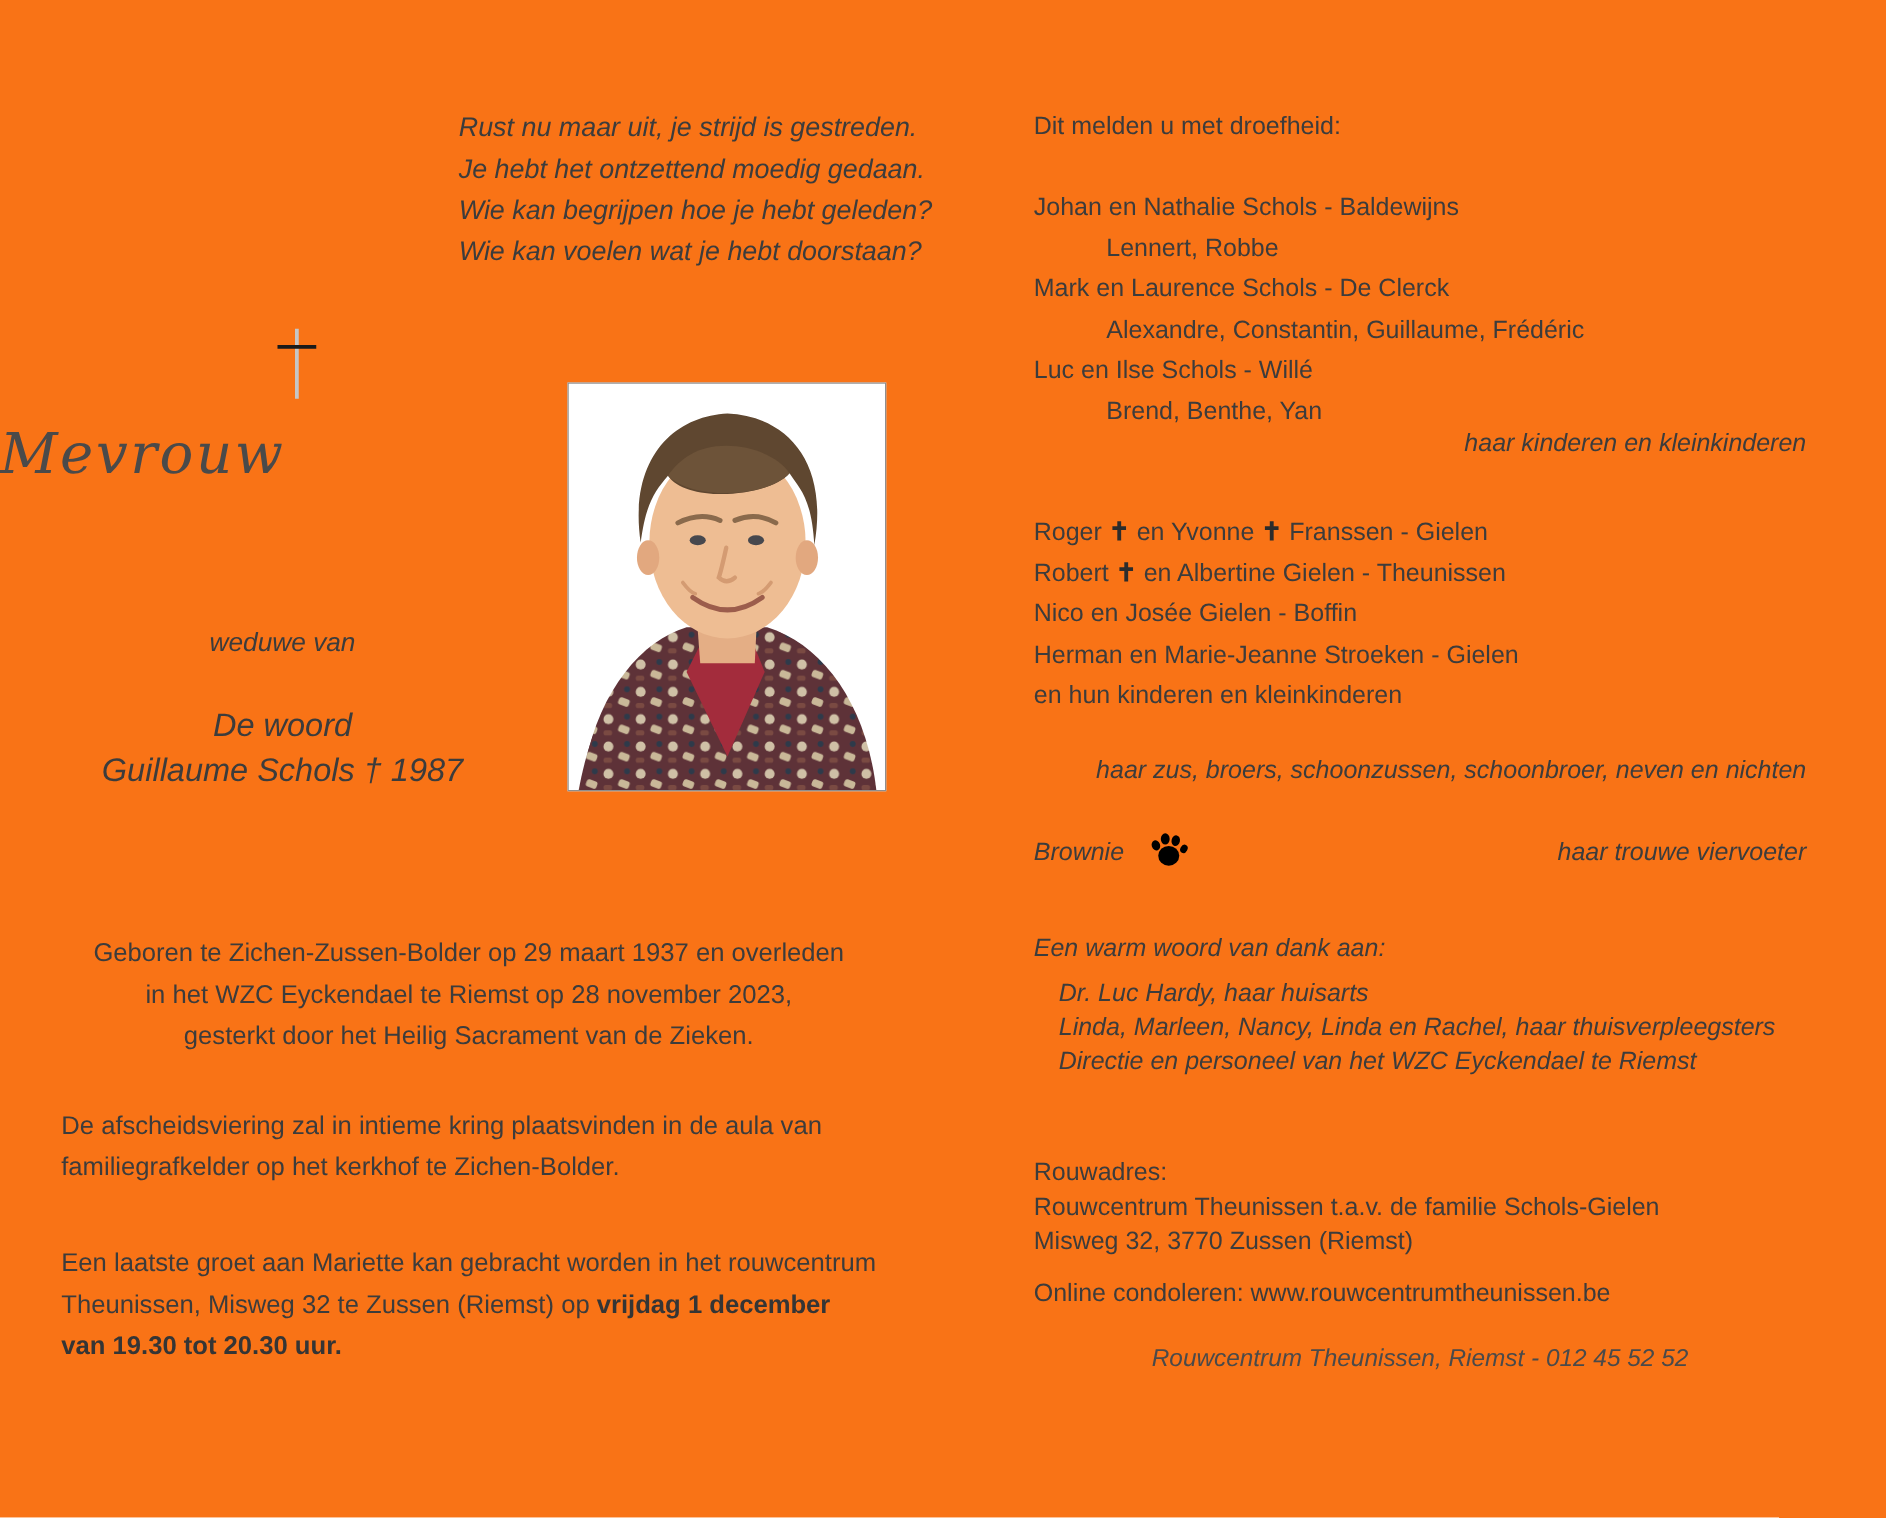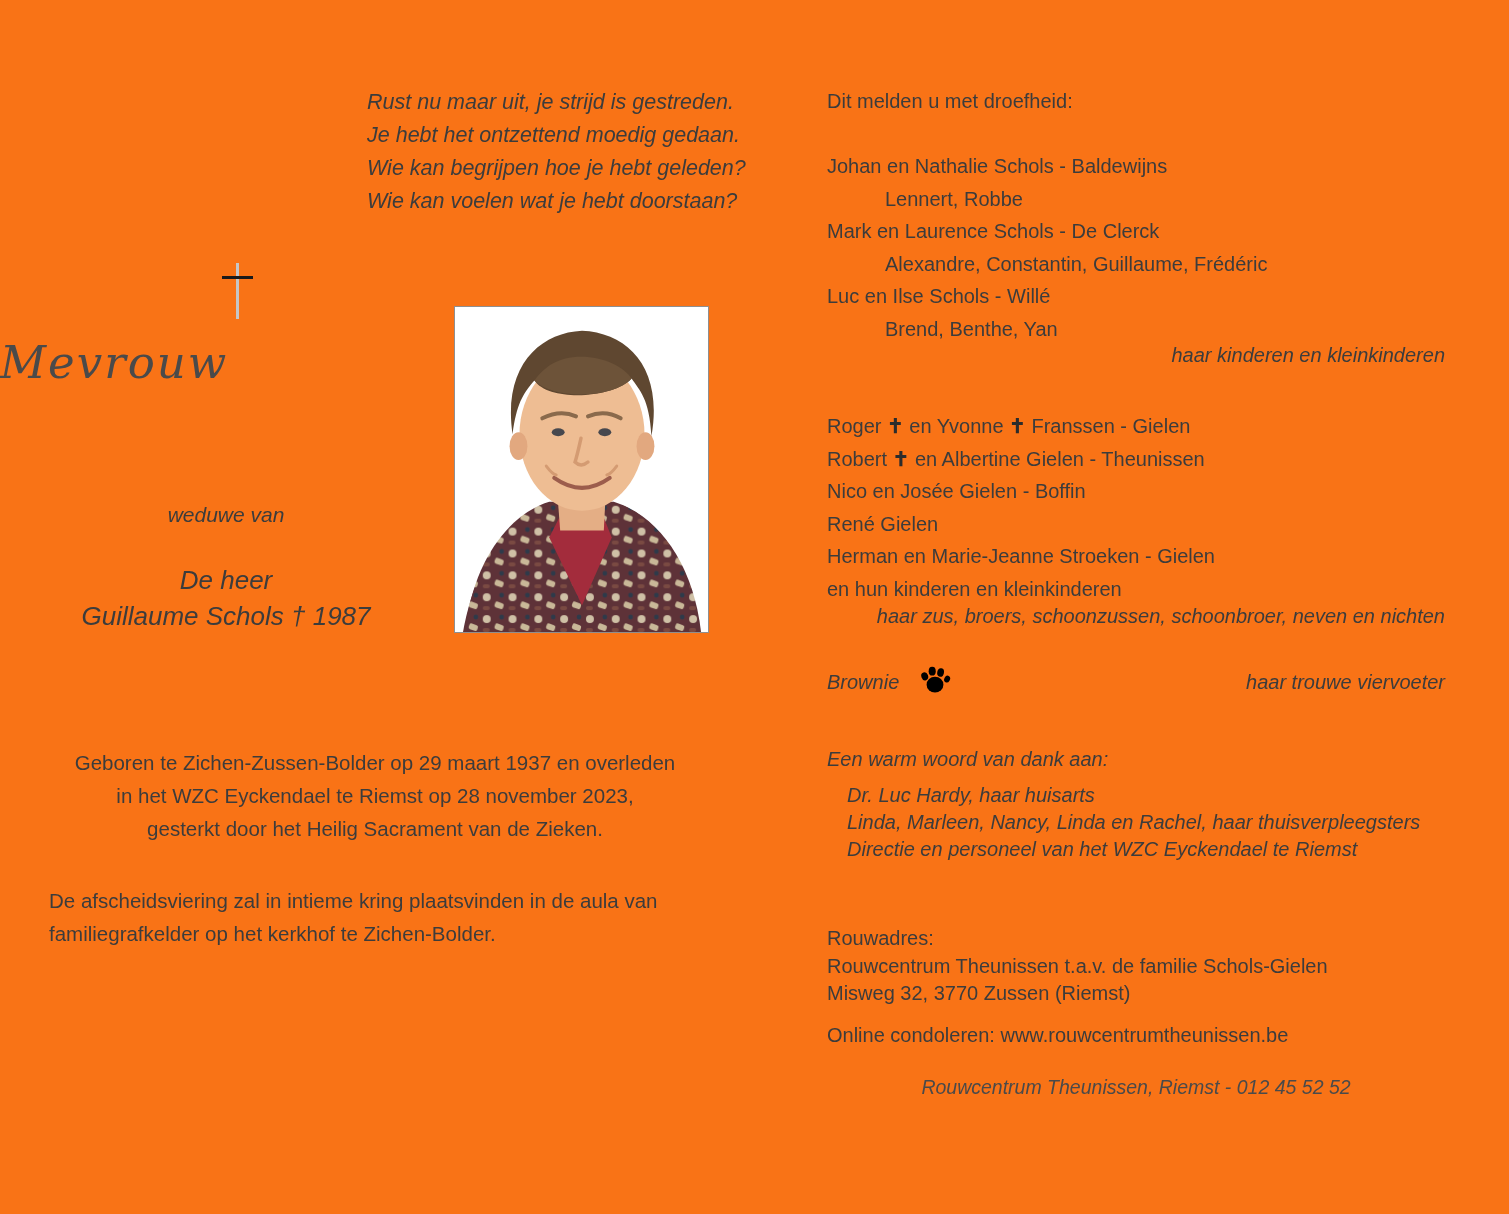--- a/index.html
+++ b/index.html
@@ -90,21 +90,21 @@
     <div class="h"></div>
   </div>
 
   <div class="names">
     <div class="t1">Mevrouw</div>
   </div>
 
   <div class="widow">weduwe van</div>
 
   <div class="spouse">
-    <div>De heer</div>
+    <div>De woord</div>
     <div>Guillaume Schols † 1987</div>
   </div>
 
   <div class="photo">
     <svg viewBox="0 0 255 327" preserveAspectRatio="none">
       <defs>
         <pattern id="shawl" width="26" height="22" patternUnits="userSpaceOnUse">
           <rect width="26" height="22" fill="#5e3238"></rect>
           <circle cx="6" cy="6" r="4" fill="#cfc0a6"></circle>
           <rect x="14" y="11" width="9" height="6" rx="2" fill="#c9b898" transform="rotate(20 18 14)"></rect>
@@ -148,41 +148,45 @@
     <div>Geboren te Zichen-Zussen-Bolder op 29 maart 1937 en overleden</div>
     <div>in het WZC Eyckendael te Riemst op 28 november 2023,</div>
     <div>gesterkt door het Heilig Sacrament van de Zieken.</div>
   </div>
 
   <div class="service">
     <div>De afscheidsviering zal in intieme kring plaatsvinden in de aula van</div>
     <div>familiegrafkelder op het kerkhof te Zichen-Bolder.</div>
   </div>
 
+  <div class="greeting">
+    <div>Een laatste groet aan Mariette kan gebracht worden in het rouwcentrum</div>
+    <div><span>Theunissen, Misweg 32 te Zussen (Riemst) op </span><span class="b">vrijdag 1 december</span></div>
+    <div class="b">van 19.30 tot 20.30 uur.</div>
+  </div>
 
   <div class="rcol">
 
     <div class="r-intro">Dit melden u met droefheid:</div>
 
     <div class="fam1">
       <div>Johan en Nathalie Schols - Baldewijns</div>
       <div class="indent">Lennert, Robbe</div>
       <div>Mark en Laurence Schols - De Clerck</div>
       <div class="indent">Alexandre, Constantin, Guillaume, Frédéric</div>
       <div>Luc en Ilse Schols - Willé</div>
       <div class="indent">Brend, Benthe, Yan</div>
     </div>
 
     <div class="cap1">haar kinderen en kleinkinderen</div>
 
     <div class="fam2">
       <div><span>Roger </span><span class="xc">✝</span><span> en Yvonne </span><span class="xc">✝</span><span> Franssen - Gielen</span></div>
       <div><span>Robert </span><span class="xc">✝</span><span> en Albertine Gielen - Theunissen</span></div>
       <div>Nico en Josée Gielen - Boffin</div>
-      <div>René Gielen</div>
       <div>Herman en Marie-Jeanne Stroeken - Gielen</div>
       <div>en hun kinderen en kleinkinderen</div>
     </div>
 
     <div class="cap2">haar zus, broers, schoonzussen, schoonbroer, neven en nichten</div>
 
     <div class="petrow">
       <span class="petleft">
         <span>Brownie</span>
         <svg class="paw" viewBox="0 0 34 30">

